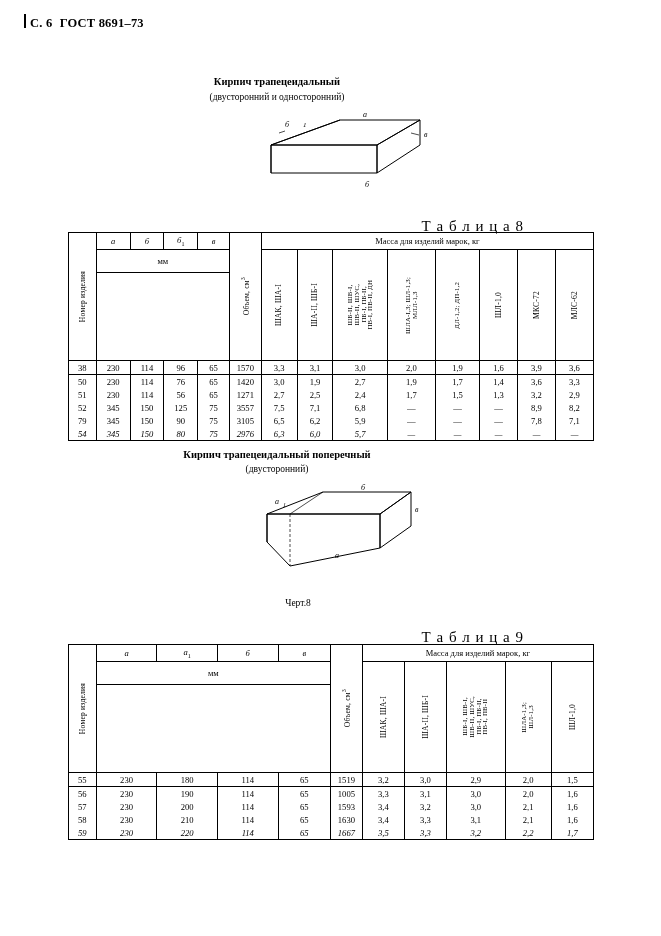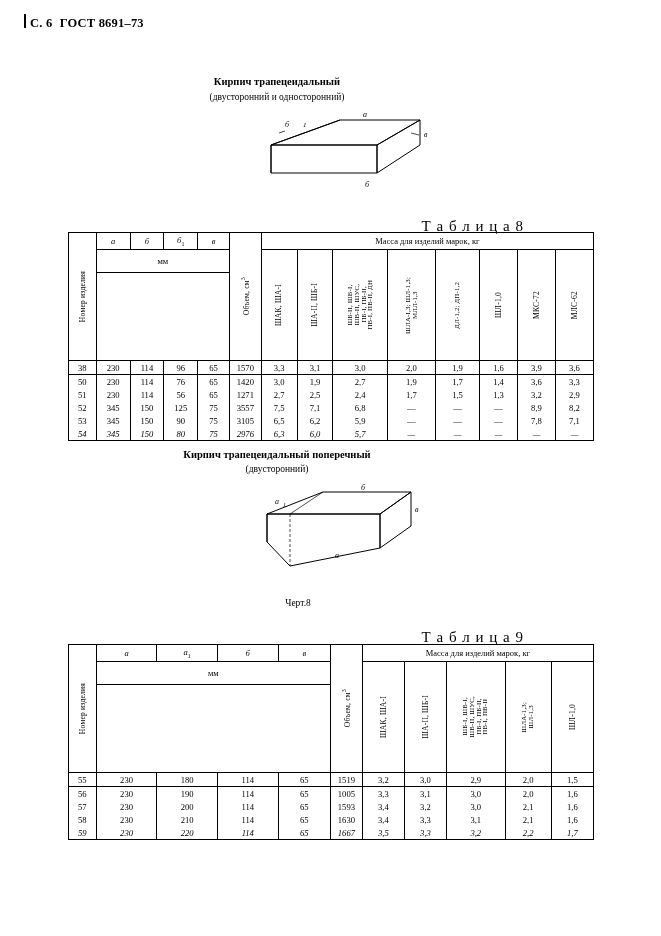--- a/index.html
+++ b/index.html
@@ -264,21 +264,21 @@
       <td class="num" style="border-top:none;border-bottom:none;">7,5</td>
       <td class="num" style="border-top:none;border-bottom:none;">7,1</td>
       <td class="num" style="border-top:none;border-bottom:none;">6,8</td>
       <td class="num" style="border-top:none;border-bottom:none;">—</td>
       <td class="num" style="border-top:none;border-bottom:none;">—</td>
       <td class="num" style="border-top:none;border-bottom:none;">—</td>
       <td class="num" style="border-top:none;border-bottom:none;">8,9</td>
       <td class="num" style="border-top:none;border-bottom:none;">8,2</td>
     </tr>
     <tr>
-      <td class="num" style="height:13px;border-top:none;border-bottom:none;">53</td>
+      <td class="num" style="height:13px;border-top:none;border-bottom:none;">79</td>
       <td class="num" style="border-top:none;border-bottom:none;">345</td>
       <td class="num" style="border-top:none;border-bottom:none;">150</td>
       <td class="num" style="border-top:none;border-bottom:none;">90</td>
       <td class="num" style="border-top:none;border-bottom:none;">75</td>
       <td class="num" style="border-top:none;border-bottom:none;">3105</td>
       <td class="num" style="border-top:none;border-bottom:none;">6,5</td>
       <td class="num" style="border-top:none;border-bottom:none;">6,2</td>
       <td class="num" style="border-top:none;border-bottom:none;">5,9</td>
       <td class="num" style="border-top:none;border-bottom:none;">—</td>
       <td class="num" style="border-top:none;border-bottom:none;">—</td>

